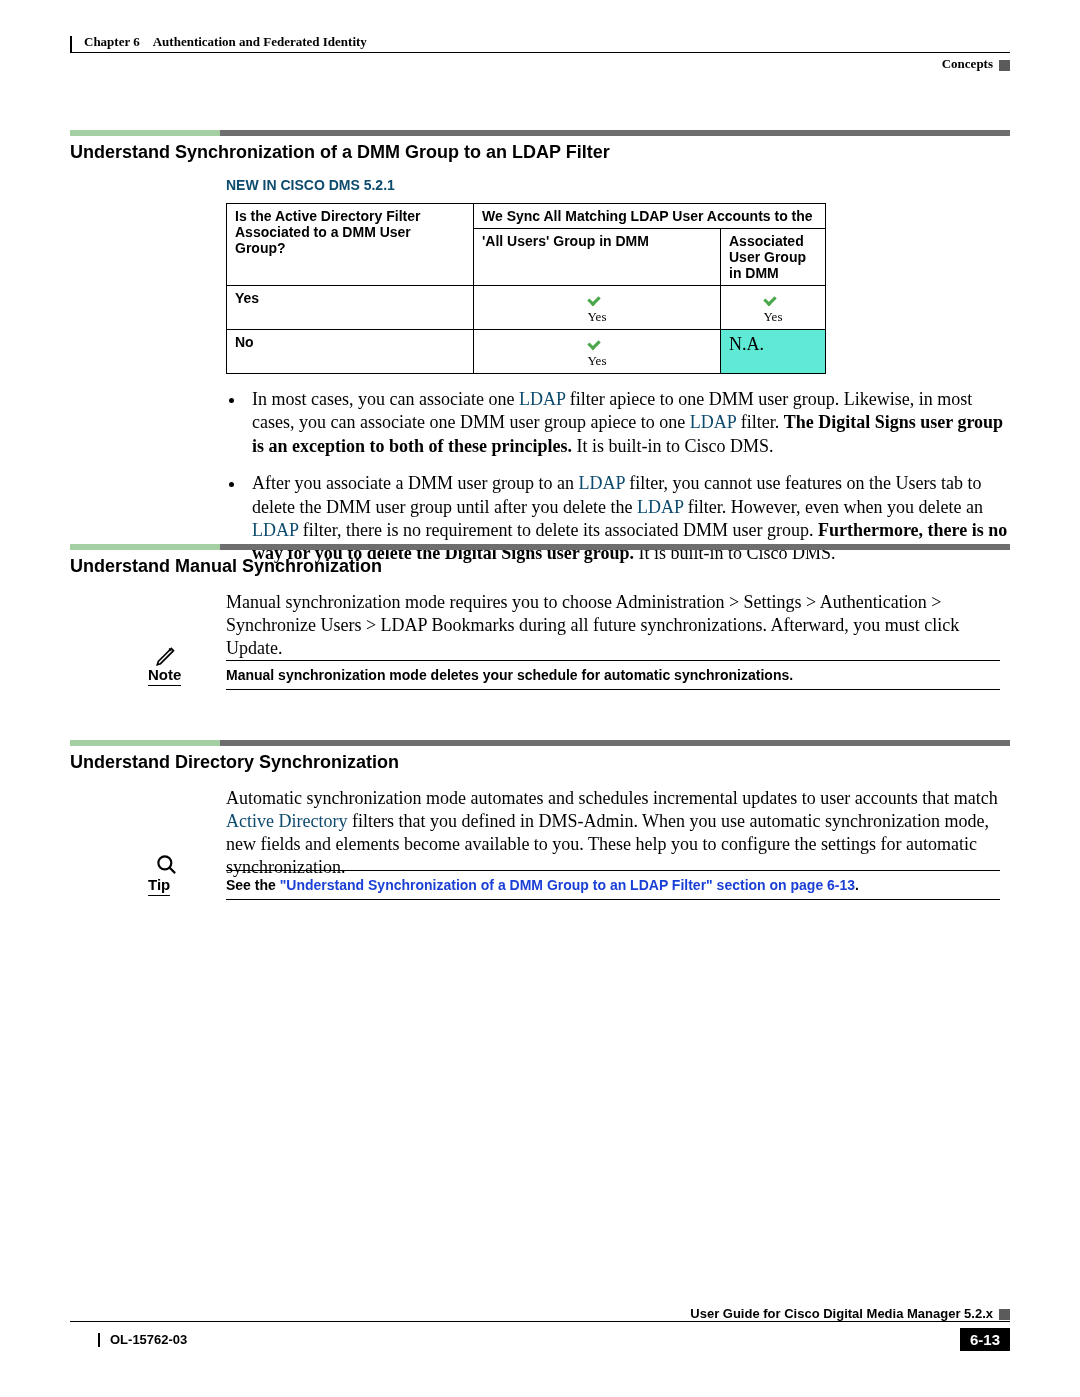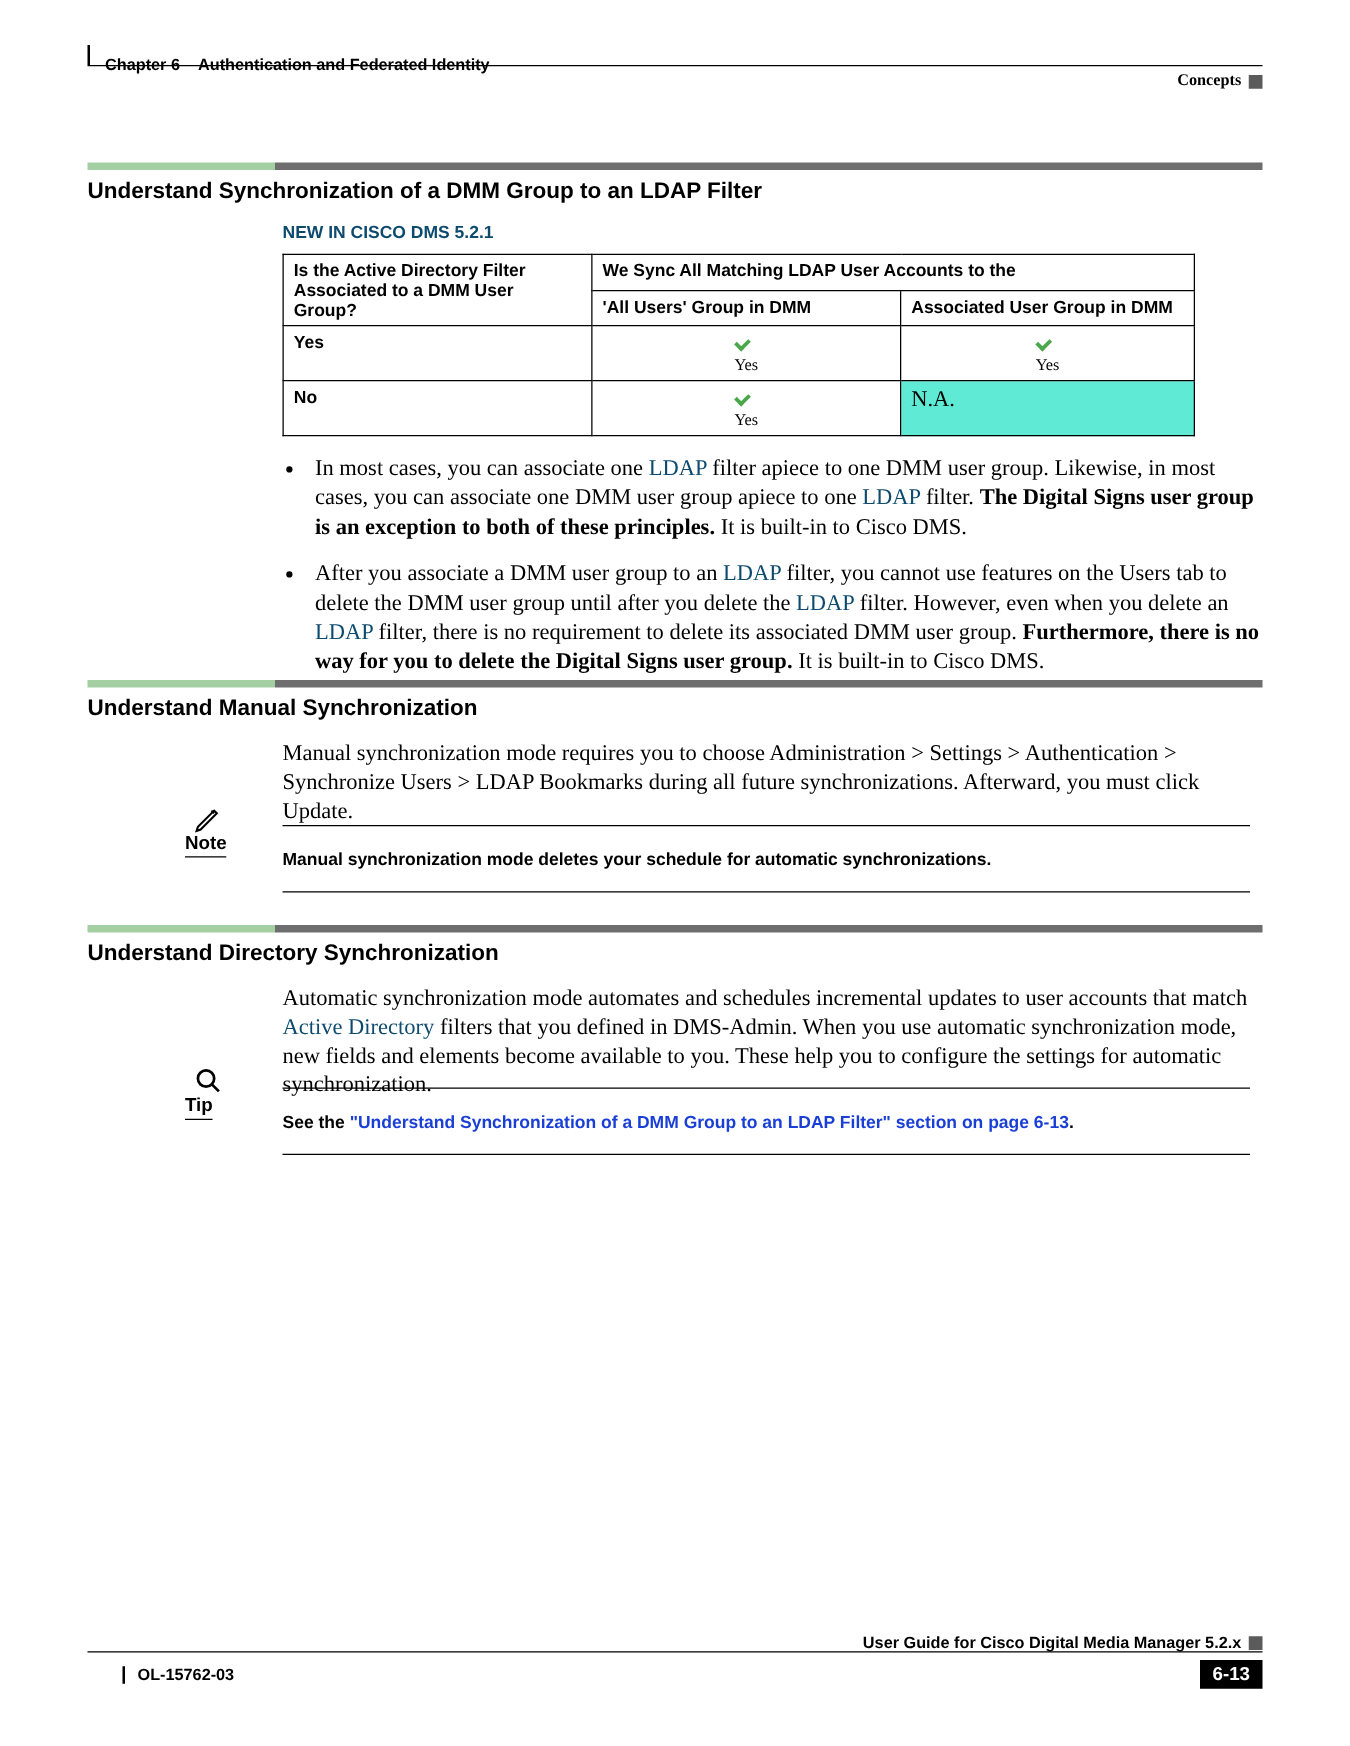--- a/index.html
+++ b/index.html
@@ -29,24 +29,23 @@
     left: 70px;
     top: 36px;
     width: 2px;
     height: 16px;
     background: #000;
   }
   .header-chapter {
     position: absolute;
     left: 84px;
     top: 34px;
-    font-family: Liberation Sans, sans-serif;
+    font-family: Liberation Serif, serif;
     font-size: 13px;
     font-weight: bold;
-    margin-top: 10px;
   }
   .header-right {
     position: absolute;
     right: 70px;
     top: 56px;
     font-family: Liberation Serif, serif;
     font-size: 13px;
     font-weight: bold;
   }
   .header-right .sq {
@@ -75,21 +74,21 @@
     font-family: Arial, Helvetica, sans-serif;
     font-weight: bold;
     color: #0c4a6e;
     font-size: 14px;
     margin-left: 156px;
     margin-bottom: 10px;
   }
   .tbl {
     border-collapse: collapse;
     margin-left: 156px;
-    width: 730px;
+    width: 600px;
     font-family: Arial, Helvetica, sans-serif;
     font-size: 14px;
   }
   .tbl th, .tbl td {
     border: 1px solid #000;
     padding: 4px 8px;
     text-align: left;
     vertical-align: top;
   }
   .tbl th {
@@ -148,21 +147,21 @@
   .callout-icon {
     position: absolute;
     left: 14px;
     top: -18px;
     font-size: 28px;
   }
   .callout-row {
     border-top: 1px solid #000;
     border-bottom: 1px solid #000;
     margin-left: 86px;
-    padding: 18px 0;
+    padding: 6px 0;
     font-family: Arial, Helvetica, sans-serif;
     font-size: 14px;
   }
   .callout-label {
     font-family: Arial, Helvetica, sans-serif;
     font-weight: bold;
     position: absolute;
     left: 8px;
     top: 6px;
     font-size: 15px;

